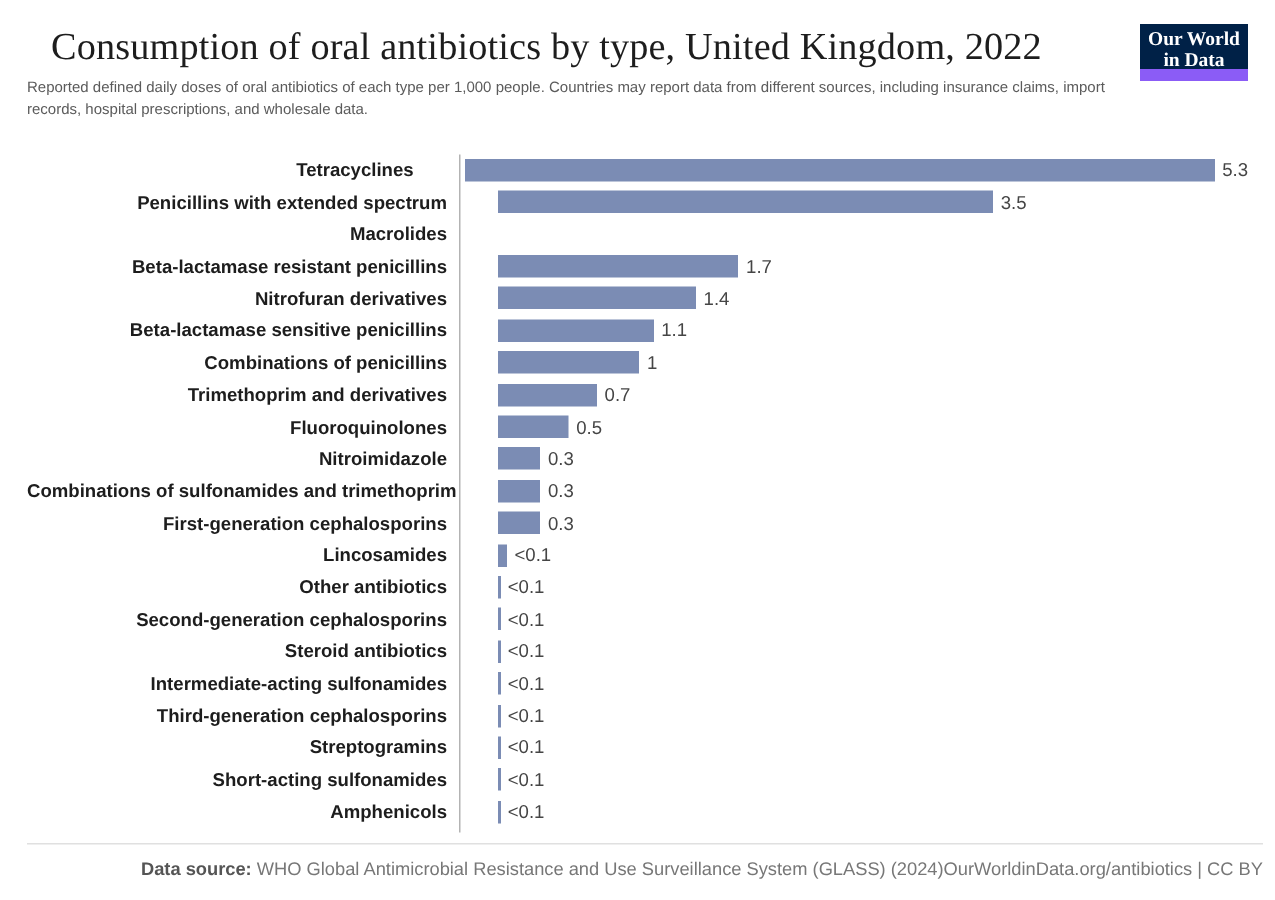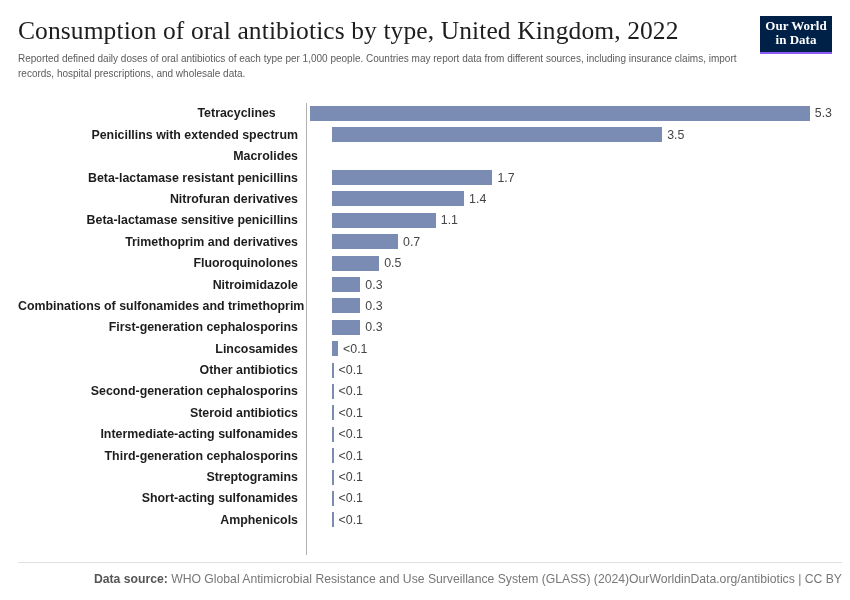--- a/index.html
+++ b/index.html
@@ -24,21 +24,21 @@
   
   .header {
     position: relative;
   }
   .title {
     font-family: "Liberation Serif", serif;
     font-size: 25.5px;
     font-weight: 400;
     line-height: 1.15;
     color: #1d1d1d;
-    margin: 0 0 7px 0;
+    margin: 0 0 7px 16px;
     letter-spacing: 0.1px;
     max-width: 740px;
   }
   .subtitle {
     font-size: 10px;
     line-height: 1.42;
     color: #5b5b5b;
     margin: 0;
     max-width: 725px;
     font-weight: 400;
@@ -51,21 +51,21 @@
     height: 38px;
     background: #002147;
     color: #ffffff;
     font-family: "Liberation Serif", serif;
     font-weight: 700;
     font-size: 13px;
     line-height: 1.08;
     text-align: center;
     padding-top: 3px;
     box-sizing: border-box;
-    border-bottom: 2px solid #8b5cf6;
+    border-bottom: 8px solid #8b5cf6;
   }
   .owid-logo span {
     display: block;
   }
   
   .chart {
     position: relative;
     margin-top: 22px;
     height: 452px;
   }
@@ -188,20 +188,27 @@
           </div>
         </div>
         <div class="row">
           <div class="label">Beta-lactamase sensitive penicillins</div>
           <div class="bar-area">
             <div class="bar" style="width: 103.774px;"></div>
             <div class="value">1.1</div>
           </div>
         </div>
         <div class="row">
+          <div class="label">Combinations of penicillins</div>
+          <div class="bar-area">
+            <div class="bar" style="width: 94.3396px;"></div>
+            <div class="value">1</div>
+          </div>
+        </div>
+        <div class="row">
           <div class="label">Trimethoprim and derivatives</div>
           <div class="bar-area">
             <div class="bar" style="width: 66.0377px;"></div>
             <div class="value">0.7</div>
           </div>
         </div>
         <div class="row">
           <div class="label">Fluoroquinolones</div>
           <div class="bar-area">
             <div class="bar" style="width: 47.1698px;"></div>

